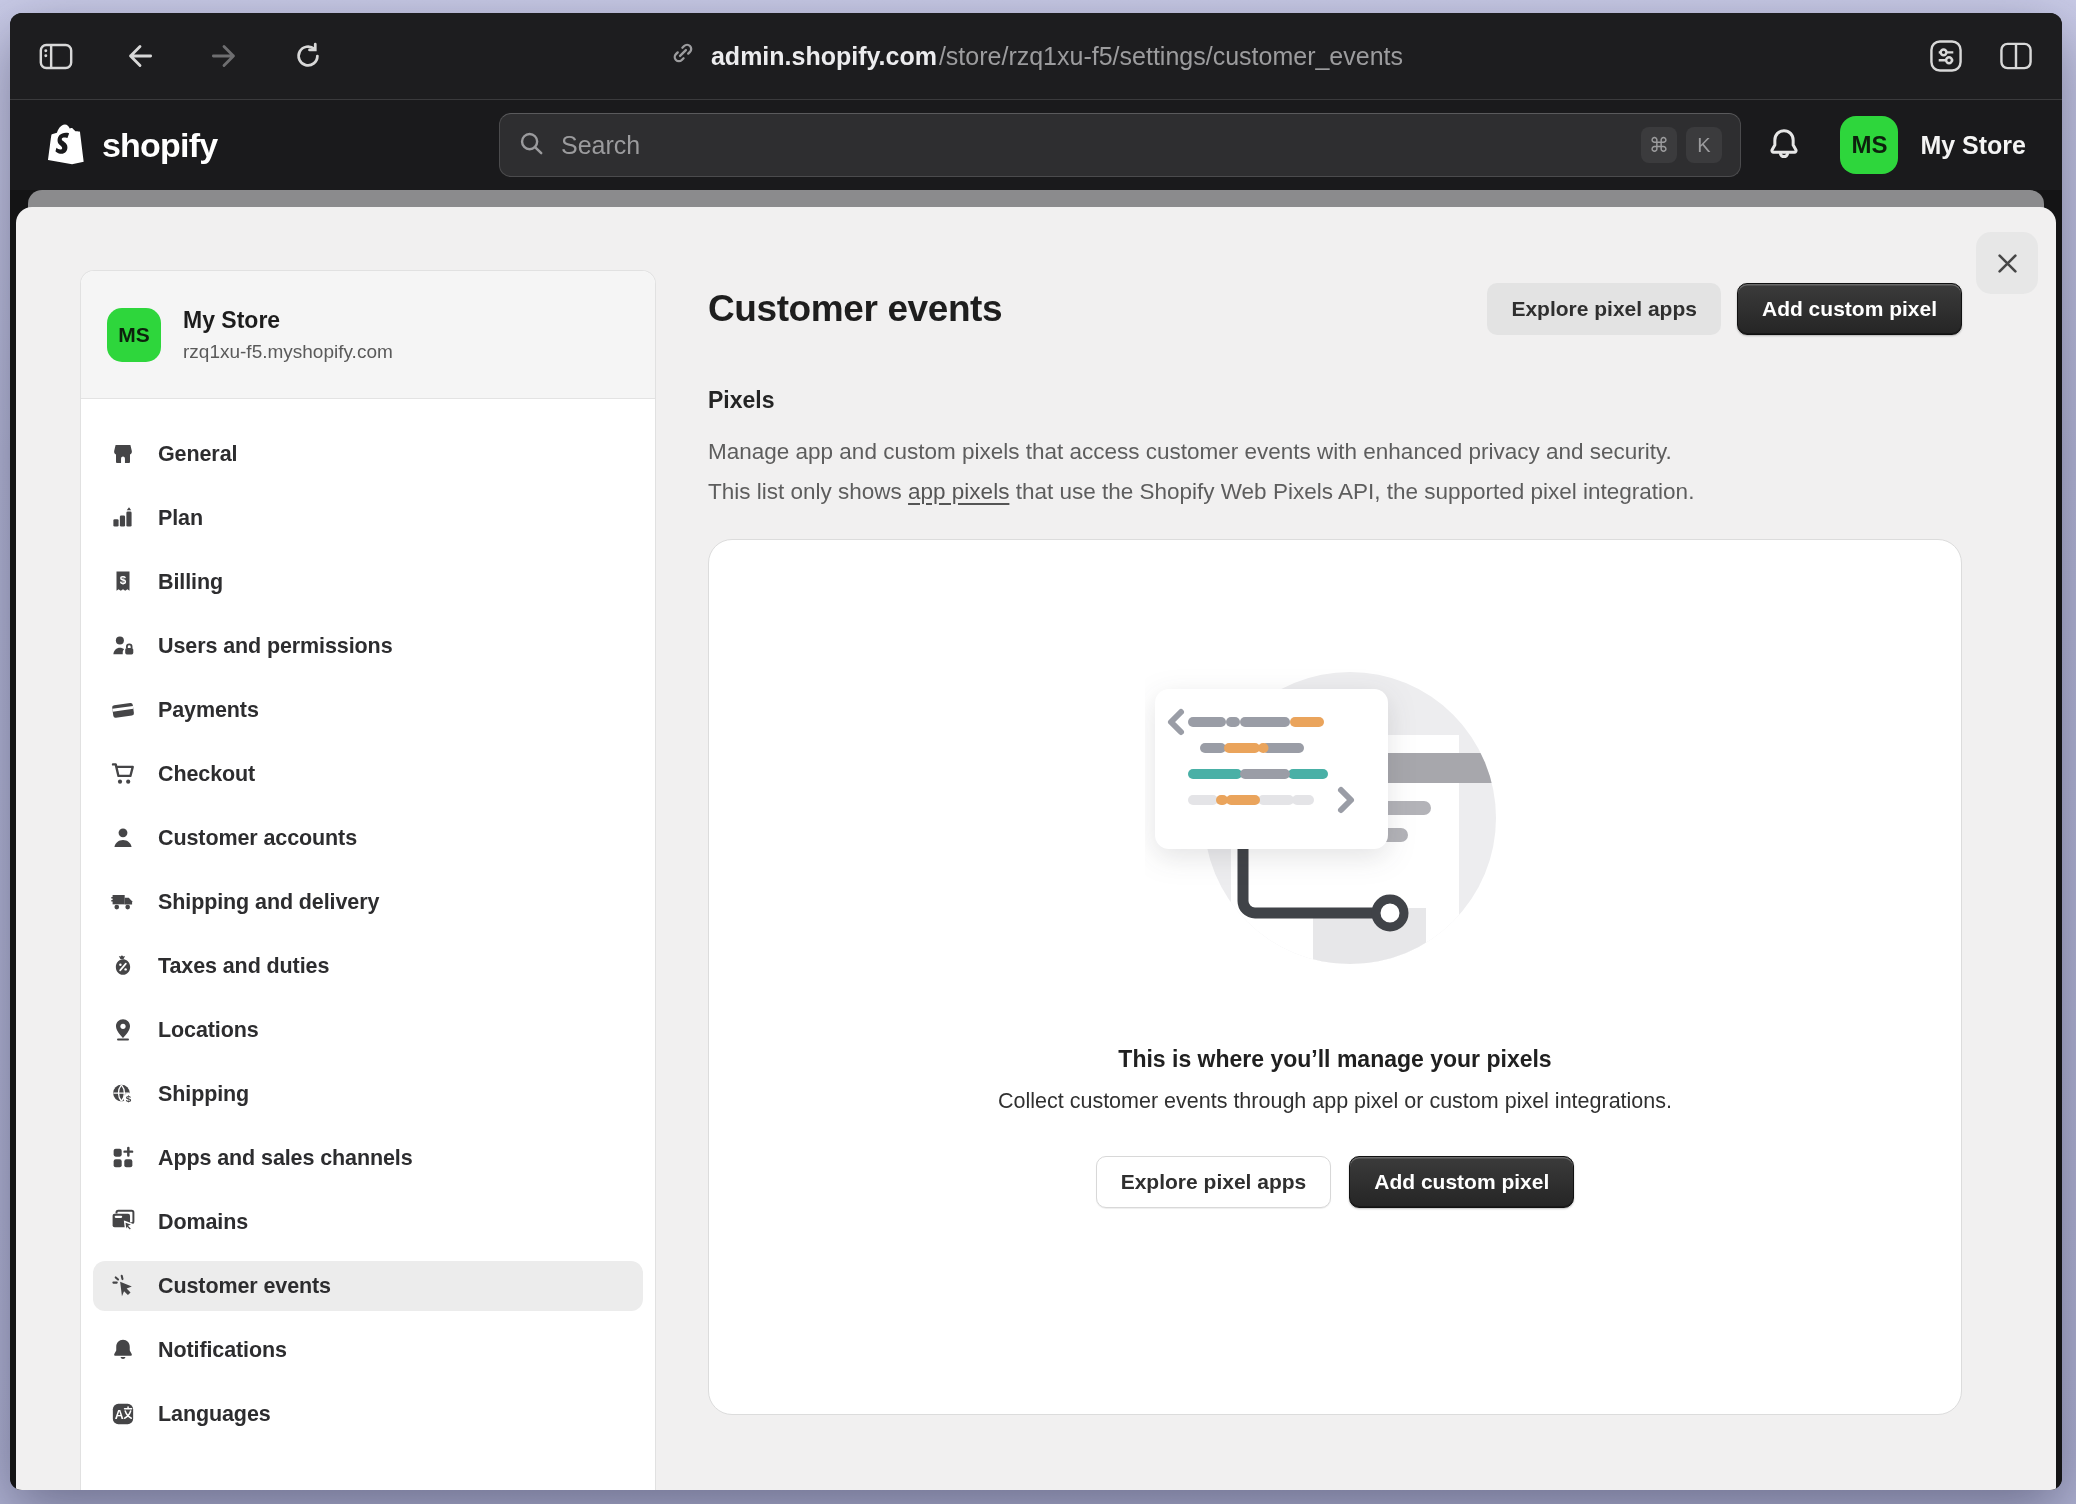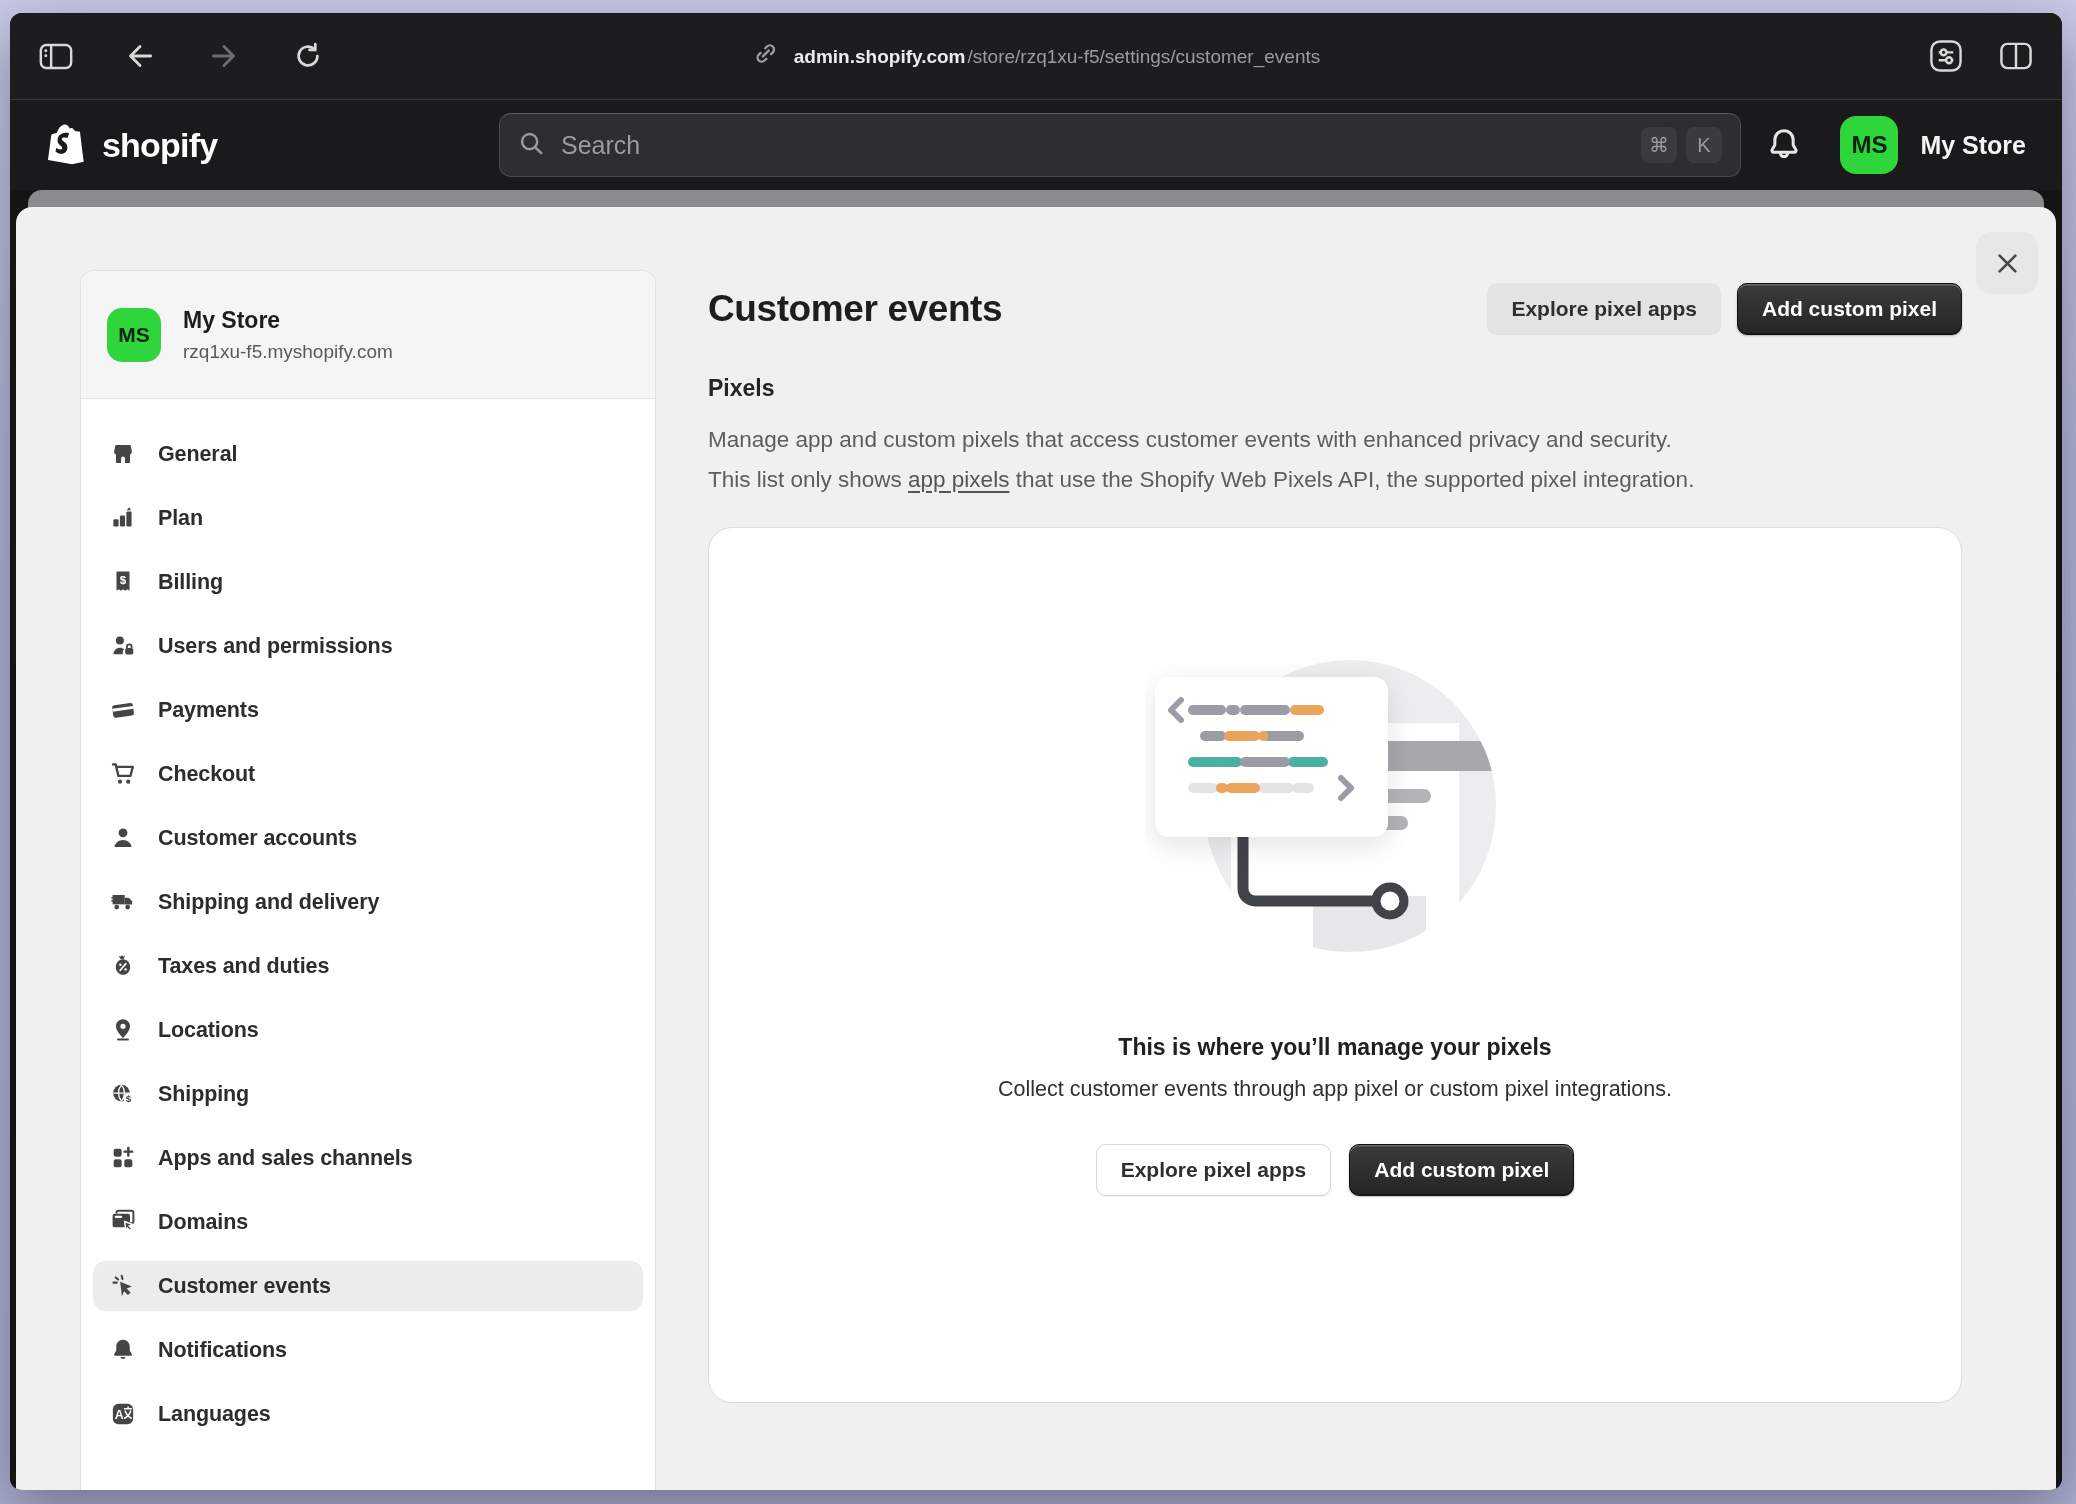--- a/index.html
+++ b/index.html
@@ -16,21 +16,21 @@
     display:flex; flex-direction:column;
   }
   
   .chrome{ height:87px; flex:0 0 87px; background:#1d1d1f; border-bottom:1px solid #3a3a3c;
     display:flex; align-items:center; padding:0 26px; position:relative; color:#d8d8d8;}
   .chrome-left{ display:flex; align-items:center; gap:44px; }
   .chrome-btn{ display:flex; align-items:center; justify-content:center; width:40px; height:40px; border-radius:8px; cursor:pointer;}
   .chrome-btn svg{ display:block; }
   .dim{ color:#6e6e70; }
   .url-box{ position:absolute; left:50%; top:50%; transform:translate(-50%,-50%);
-    display:flex; align-items:center; gap:14px; font-size:19px; }
+    display:flex; align-items:center; gap:14px; font-size:25px; }
   .url-host{ color:#ececee; font-weight:700; }
   .url-path{ color:#9c9c9e; font-weight:400; }
   .chrome-right{ margin-left:auto; display:flex; align-items:center; gap:30px; }
   
   .app-header{ height:90px; flex:0 0 90px; background:#1a1a1c; position:relative;
     display:flex; align-items:center; padding:0 36px; }
   .logo{ display:flex; align-items:center; gap:14px; }
   .logo-word{ color:#fff; font-weight:800; font-size:34px; letter-spacing:-0.8px; }
   .searchbar{ position:absolute; left:489px; top:13px; width:1242px; height:64px;
     background:#2e2e30; border:1px solid #4b4b4d; border-top-color:#5a5a5c; border-radius:12px;
@@ -73,21 +73,21 @@
   .title-row{ display:flex; align-items:center; }
   .page-title{ font-size:37px; font-weight:700; color:#1e1e1e; letter-spacing:-0.4px; }
   .actions{ margin-left:auto; display:flex; gap:16px; }
   .btn{ border:none; border-radius:10px; font-family:inherit; font-size:21px; font-weight:600;
     padding:13px 24px; cursor:pointer; }
   .btn-gray{ background:#e3e3e3; color:#2f2f2f; }
   .btn-white{ background:#fff; color:#2f2f2f; border:1px solid #d8d8d8;
     box-shadow:0 1px 1px rgba(0,0,0,.07); }
   .btn-dark{ background:linear-gradient(180deg,#3b3b3b,#252525); color:#fff; border:1px solid #111;
     box-shadow:inset 0 1.5px 0 rgba(255,255,255,.24), inset 0 -1px 0 rgba(0,0,0,.35), 0 1px 2px rgba(0,0,0,.25); }
-  .section-head{ margin-top:40px; font-size:23px; font-weight:700; color:#242424; }
+  .section-head{ margin-top:52px; font-size:23px; font-weight:700; color:#242424; }
   .section-desc{ margin-top:18px; font-size:22.5px; line-height:40px; color:#5d5d5d; max-width:1260px; }
   .inline-link{ color:#555; text-decoration:underline; text-underline-offset:4px; cursor:pointer;text-align:center; }
   .pixels-card{ margin-top:27px; height:876px; background:#fff; border:1px solid #dcdcdc;
     border-radius:24px; display:flex; flex-direction:column; align-items:center; text-align:center; }
   .illus{ margin-top:128px; }
   .empty-title{ margin-top:78px; font-size:23px; font-weight:700; color:#202020; }
   .empty-sub{ margin-top:16px; font-size:21.5px; color:#303030; }
   .empty-actions{ margin-top:42px; display:flex; gap:18px; }
   .codecard-shadow{ filter:drop-shadow(0 8px 14px rgba(40,40,50,.13)); }
 </style>

